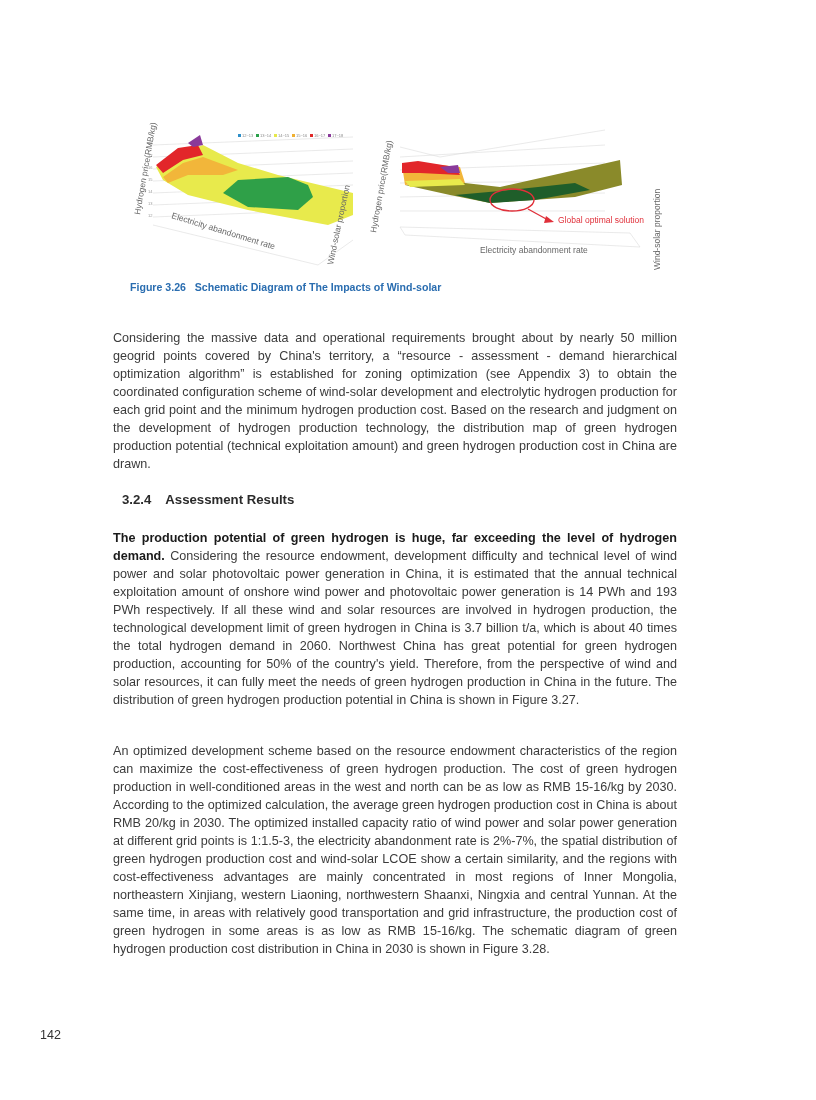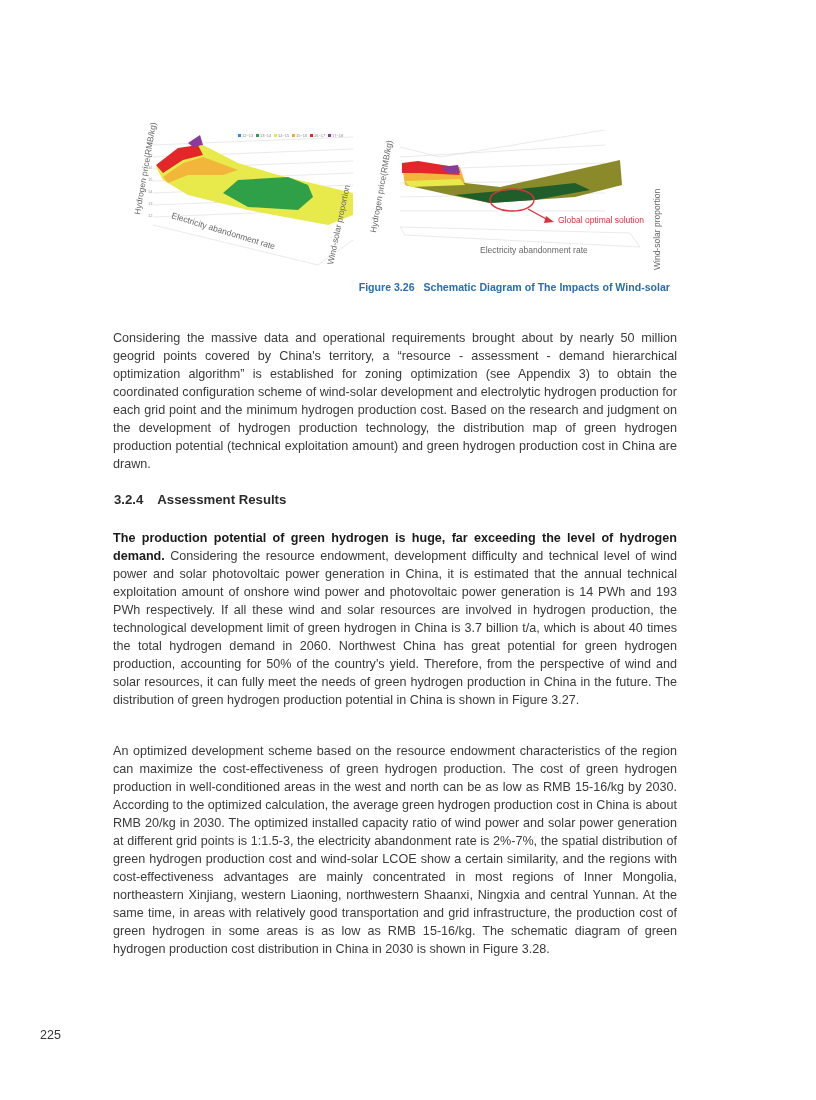--- a/index.html
+++ b/index.html
@@ -1,24 +1,24 @@
 <!DOCTYPE html>
 <html><head>
 <meta charset="utf-8">
 <style>
   html, body { margin:0; padding:0; background:#ffffff; }
   body { width:816px; height:1100px; position:relative; overflow:hidden;
          font-family:"Liberation Sans", sans-serif; color:#3a3a3a; }
   .figure { position:absolute; left:128px; top:115px; width:540px; height:160px; }
   .figure svg { position:absolute; left:0; top:0; }
-  .caption { position:absolute; left:130px; top:278px; width:540px; text-align:right;
+  .caption { position:absolute; left:130px; top:278px; width:540px; text-align:left;
              font-size:10.6px; font-weight:bold; color:#2a6db0; line-height:18px; }
   .para { position:absolute; left:113px; width:564px; font-size:12.6px; line-height:18px;
           text-align:justify; color:#3b3b3b; margin:0; }
-  .heading { position:absolute; left:114px; top:492px; font-size:13.2px; font-weight:bold; color:#2b2b2b; }
+  .heading { position:absolute; left:122px; top:492px; font-size:13.2px; font-weight:bold; color:#2b2b2b; }
   .heading .num { margin-right:14px; }
   .lead { font-weight:bold; color:#1a1a1a; }
   .page-number { position:absolute; left:40px; top:1028px; font-size:12.5px; color:#333; }
   .tick { font-size:4px; fill:#999; }
   .axis-label { font-size:8.5px; fill:#666; }
   .legend-text { font-size:4px; fill:#888; }
   .annot { font-size:8.5px; fill:#e0303a; }
 </style>
 </head>
 <body>
@@ -113,13 +113,13 @@
 <p class="para" style="top:329px">Considering the massive data and operational requirements brought about by nearly 50 million geogrid points covered by China's territory, a “resource - assessment - demand hierarchical optimization algorithm” is established for zoning optimization (see Appendix 3) to obtain the coordinated configuration scheme of wind-solar development and electrolytic hydrogen production for each grid point and the minimum hydrogen production cost. Based on the research and judgment on the development of hydrogen production technology, the distribution map of green hydrogen production potential (technical exploitation amount) and green hydrogen production cost in China are drawn.</p>
 
 <div class="heading">
   <span class="num">3.2.4</span><span>Assessment Results</span>
 </div>
 
 <p class="para" style="top:529px"><span class="lead">The production potential of green hydrogen is huge, far exceeding the level of hydrogen demand.</span><span> Considering the resource endowment, development difficulty and technical level of wind power and solar photovoltaic power generation in China, it is estimated that the annual technical exploitation amount of onshore wind power and photovoltaic power generation is 14 PWh and 193 PWh respectively. If all these wind and solar resources are involved in hydrogen production, the technological development limit of green hydrogen in China is 3.7 billion t/a, which is about 40 times the total hydrogen demand in 2060. Northwest China has great potential for green hydrogen production, accounting for 50% of the country's yield. Therefore, from the perspective of wind and solar resources, it can fully meet the needs of green hydrogen production in China in the future. The distribution of green hydrogen production potential in China is shown in Figure 3.27.</span></p>
 
 <p class="para" style="top:742px">An optimized development scheme based on the resource endowment characteristics of the region can maximize the cost-effectiveness of green hydrogen production. The cost of green hydrogen production in well-conditioned areas in the west and north can be as low as RMB 15-16/kg by 2030. According to the optimized calculation, the average green hydrogen production cost in China is about RMB 20/kg in 2030. The optimized installed capacity ratio of wind power and solar power generation at different grid points is 1:1.5-3, the electricity abandonment rate is 2%-7%, the spatial distribution of green hydrogen production cost and wind-solar LCOE show a certain similarity, and the regions with cost-effectiveness advantages are mainly concentrated in most regions of Inner Mongolia, northeastern Xinjiang, western Liaoning, northwestern Shaanxi, Ningxia and central Yunnan. At the same time, in areas with relatively good transportation and grid infrastructure, the production cost of green hydrogen in some areas is as low as RMB 15-16/kg. The schematic diagram of green hydrogen production cost distribution in China in 2030 is shown in Figure 3.28.</p>
 
-<div class="page-number">225</div>
+<div class="page-number">142</div>
 
 </body></html>

